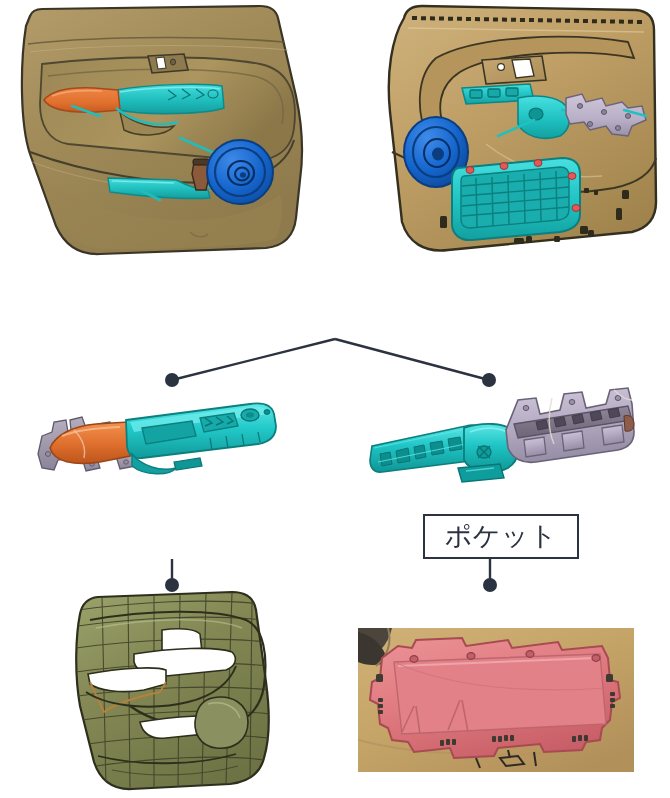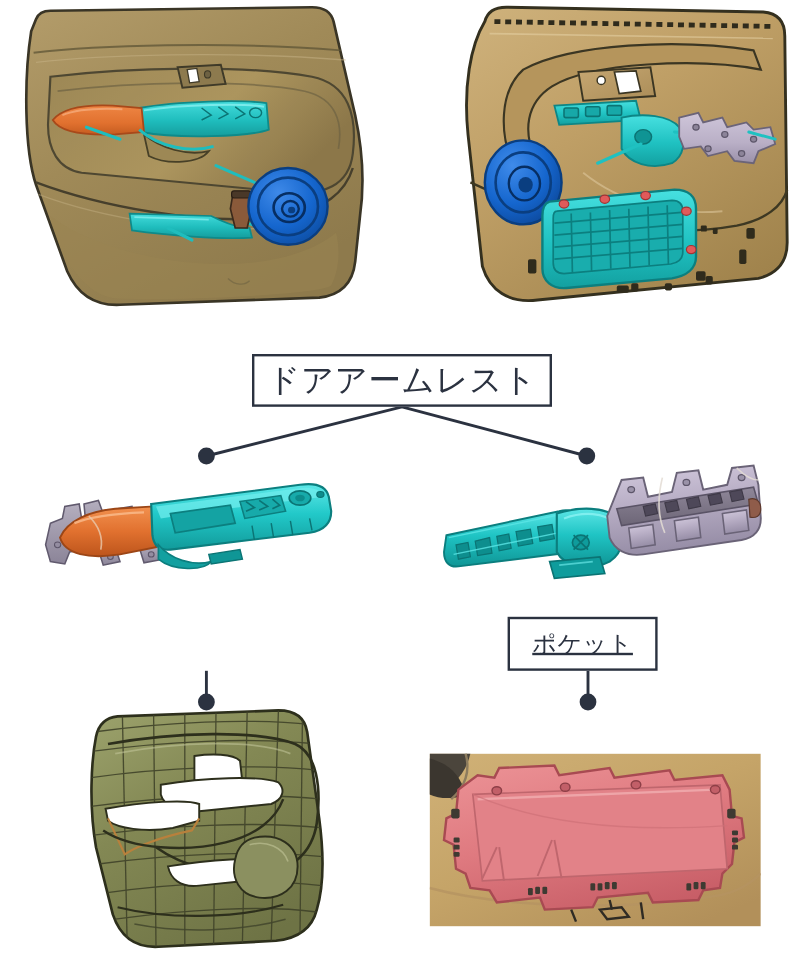--- a/index.html
+++ b/index.html
@@ -49,23 +49,22 @@
     width: 250px; height: 44px;
     font-size: 27px;
   }
   #label-doortrim {
     left: 97px; top: 514px;
     width: 161px; height: 45px;
     font-size: 27px;
   }
   #label-pocket {
     left: 423px; top: 514px;
-    width: 125px; height: 45px;
-    font-size: 20px;
-    text-decoration: underline;
+    width: 156px; height: 45px;
+    font-size: 27px;
   }
   .fig {
     position: absolute;
     z-index: 10;
   }
   #fig-door-left   { left: 8px;   top: 4px;   width: 320px; height: 262px; }
   #fig-door-right  { left: 366px; top: 2px;   width: 300px; height: 266px; }
   #fig-armrest-a   { left: 24px;  top: 392px; width: 266px; height: 100px; }
   #fig-armrest-b   { left: 366px; top: 386px; width: 274px; height: 106px; }
   #fig-door-trim   { left: 66px;  top: 586px; width: 216px; height: 208px; }
@@ -283,23 +282,20 @@
         <rect x="214" y="224" width="8" height="8" rx="1.5"></rect>
         <rect x="222" y="228" width="6" height="7" rx="1.5"></rect>
         <rect x="74" y="214" width="7" height="12" rx="1.5"></rect>
         <rect x="148" y="236" width="10" height="6" rx="1.5"></rect>
         <rect x="160" y="234" width="6" height="7" rx="1.5"></rect>
         <rect x="188" y="234" width="6" height="6" rx="1.5"></rect>
       </g>
     </svg>
   </div>
 
-  <div class="label-box" id="label-armrest">
-    <span class="label-text">ドアアームレスト</span>
-  </div>
 
 
   <div class="label-box" id="label-pocket">
     <span class="label-text">ポケット</span>
   </div>
 
   <svg class="svg-layer" viewBox="0 0 670 798" style="z-index:35; pointer-events:none;">
     <g stroke="#2b3240" stroke-width="2.4" fill="none">
       <path d="M335,339 L172,380"></path>
       <path d="M335,339 L489,380"></path>

